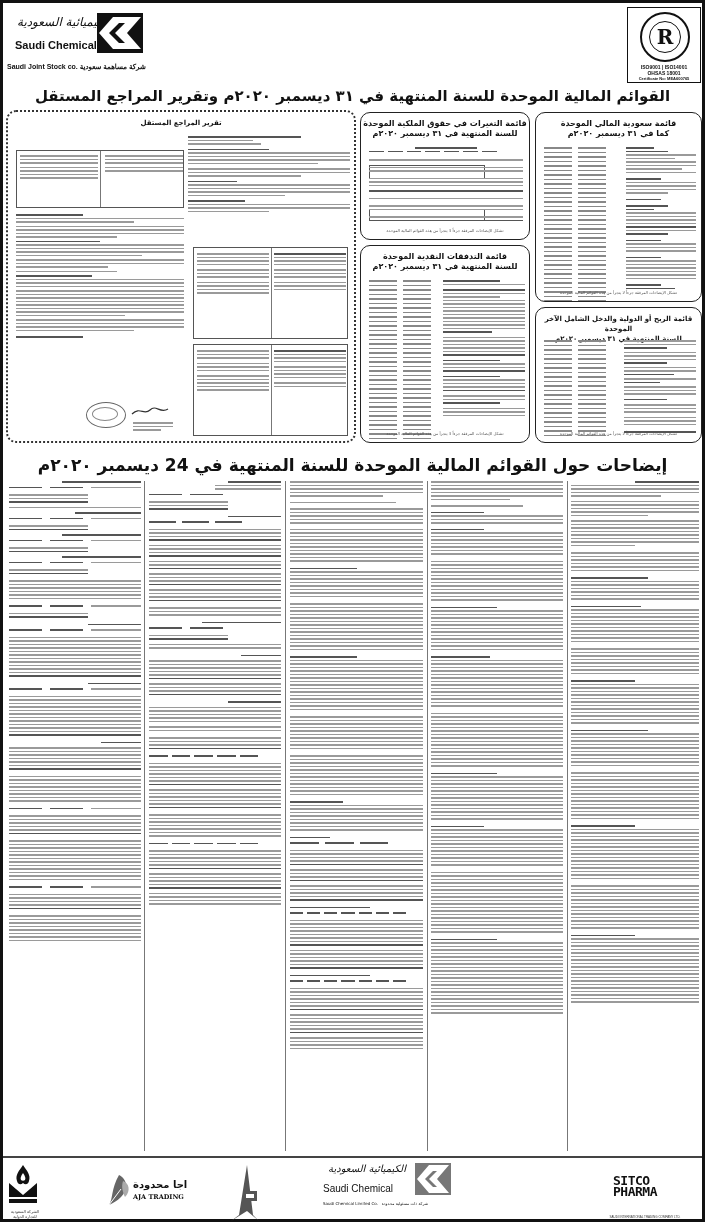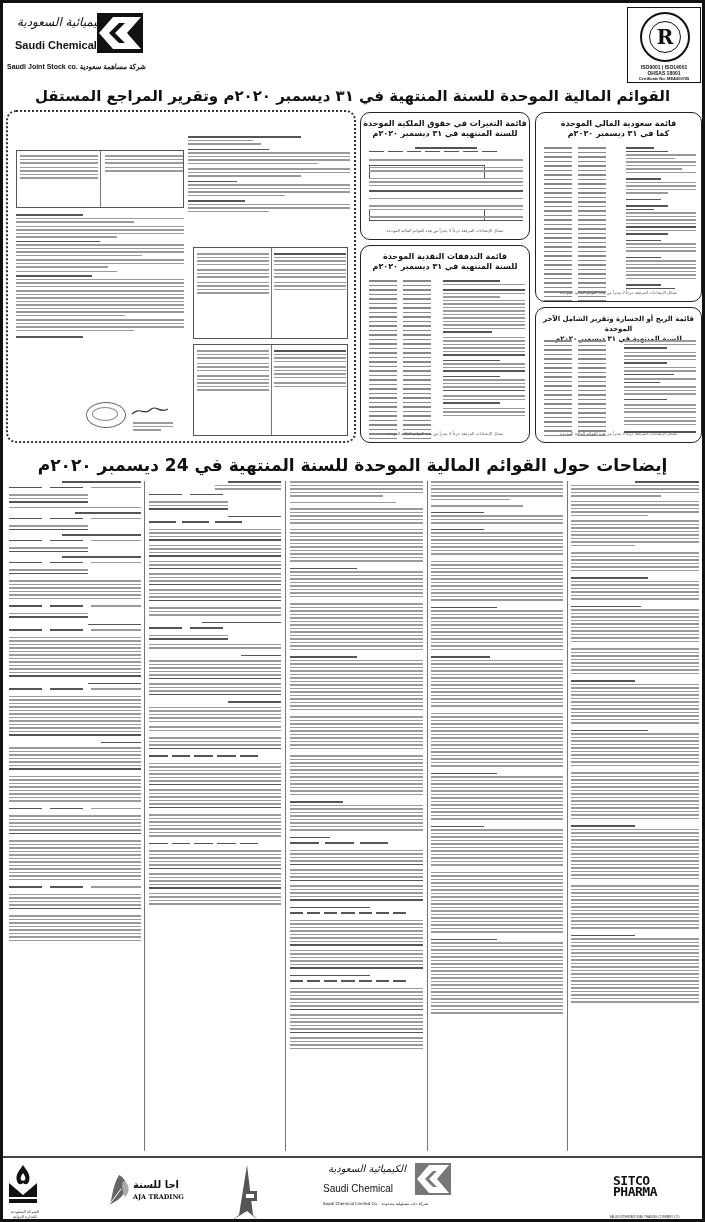--- a/index.html
+++ b/index.html
@@ -75,20 +75,21 @@
       </div>
       <div class="iso-line" style="top:56px;">ISO9001 | ISO14001</div>
       <div class="iso-line" style="top:62px;">OHSAS 18001</div>
       <div class="iso-line" style="top:68px; font-size:4px;">Certificate No: MEA600765</div>
     </div>
   </div>
 
   <div class="subtitle">القوائم المالية الموحدة للسنة المنتهية في ٣١ ديسمبر ٢٠٢٠م وتقرير المراجع المستقل</div>
 
   <div class="box dotted" style="left:3px; top:107px; width:350px; height:333px;">
+    <div class="box-title" style="font-size:7px;">تقرير المراجع المستقل</div>
 
     <div class="lines" style="left:180px; top:24px; width:162px;">
       <div class="ln dark" style="width:70%"></div>
         <div class="ln" style="width:40%"></div>
         <div class="ln" style="width:45%"></div>
       <div class="ln dark" style="width:50%; margin-top:4px;"></div>
       <div class="ln" style="width:100%"></div>
         <div class="ln"></div>
         <div class="ln"></div>
         <div class="ln" style="width:80%"></div>
@@ -498,21 +499,21 @@
         <div class="n"></div>
         <div class="n"></div>
         <div class="n"></div>
         <div class="n"></div>
         <div class="n"></div>
       </div>
     <div class="box-foot">تشكل الإيضاحات المرفقة جزءاً لا يتجزأ من هذه القوائم المالية الموحدة</div>
   </div>
 
   <div class="box" style="left:532px; top:304px; width:167px; height:136px;">
-    <div class="box-title" style="font-size:7px;">قائمة الربح أو الخسارة وتقرير الشامل الآخر الموحدة</div>
+    <div class="box-title" style="font-size:7px;">قائمة الربح أو الدولية والدخل الشامل الآخر الموحدة</div>
     <div class="box-title" style="margin-top:0; font-size:7px;">للسنة المنتهية في ٣١ ديسمبر ٢٠٢٠م</div>
     <div class="lines" style="left:88px; top:32px; width:72px;">
       <div class="ln"></div>
         <div class="ln"></div>
         <div class="ln dark" style="width:60%"></div>
       <div class="ln" style="margin-top:3px"></div>
         <div class="ln"></div>
         <div class="ln"></div>
         <div class="ln dark" style="width:60%"></div>
       <div class="ln" style="margin-top:3px"></div>
@@ -1324,21 +1325,21 @@
     </svg>
     <div class="cap">الشركة السعودية للتجارة الدولية</div>
   </div>
 
   <div class="flogo" style="left:104px; top:1170px; width:70px;">
     <svg width="24" height="34" viewBox="0 0 24 34" style="position:absolute; left:0; top:0;">
       <path d="M12,2 C20,6 22,16 14,24 C10,28 6,30 2,32 C6,26 4,16 12,2 Z" fill="#666"></path>
       <path d="M16,8 C22,10 24,18 18,24 C16,20 14,14 16,8 Z" fill="#aaa"></path>
       <path d="M2,32 L14,16" stroke="#fff" stroke-width="1"></path>
     </svg>
-    <div style="position:absolute; left:26px; top:6px; font-size:10px; font-weight:bold; direction:rtl; white-space:nowrap;">اجا للسنة</div>
+    <div style="position:absolute; left:26px; top:6px; font-size:10px; font-weight:bold; direction:rtl; white-space:nowrap;">اجا محدودة</div>
     <div style="position:absolute; left:26px; top:20px; font-family:'DejaVu Serif', serif; font-size:6.5px; font-weight:bold; white-space:nowrap;">AJA TRADING</div>
   </div>
 
   <div class="flogo" style="left:222px; top:1162px; width:40px;">
     <svg width="40" height="56" viewBox="0 0 40 56">
       <polygon points="22,0 28,50 34,56 22,46 6,56 14,50" fill="#555"></polygon>
       <rect x="18" y="26" width="14" height="10" fill="#555"></rect>
       <rect x="21" y="29" width="8" height="4" fill="#fff"></rect>
     </svg>
   </div>

